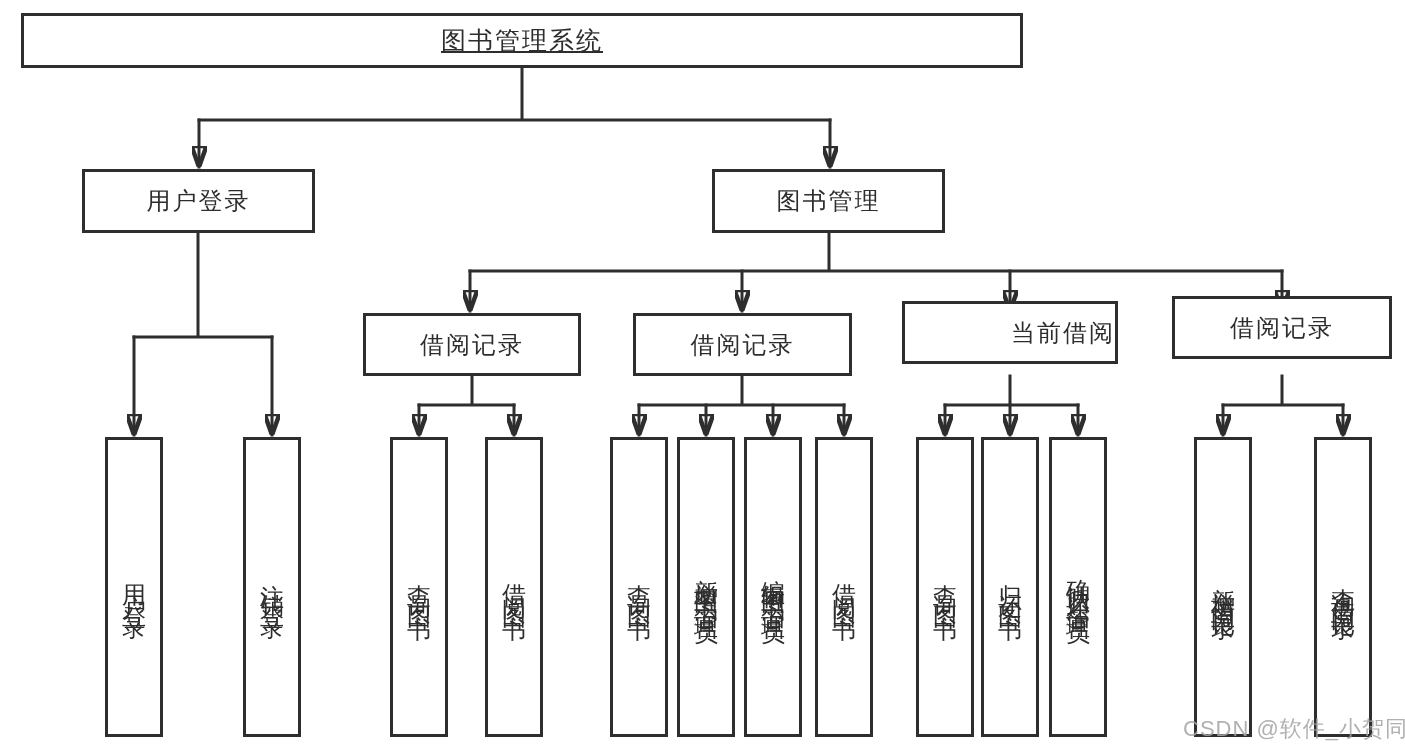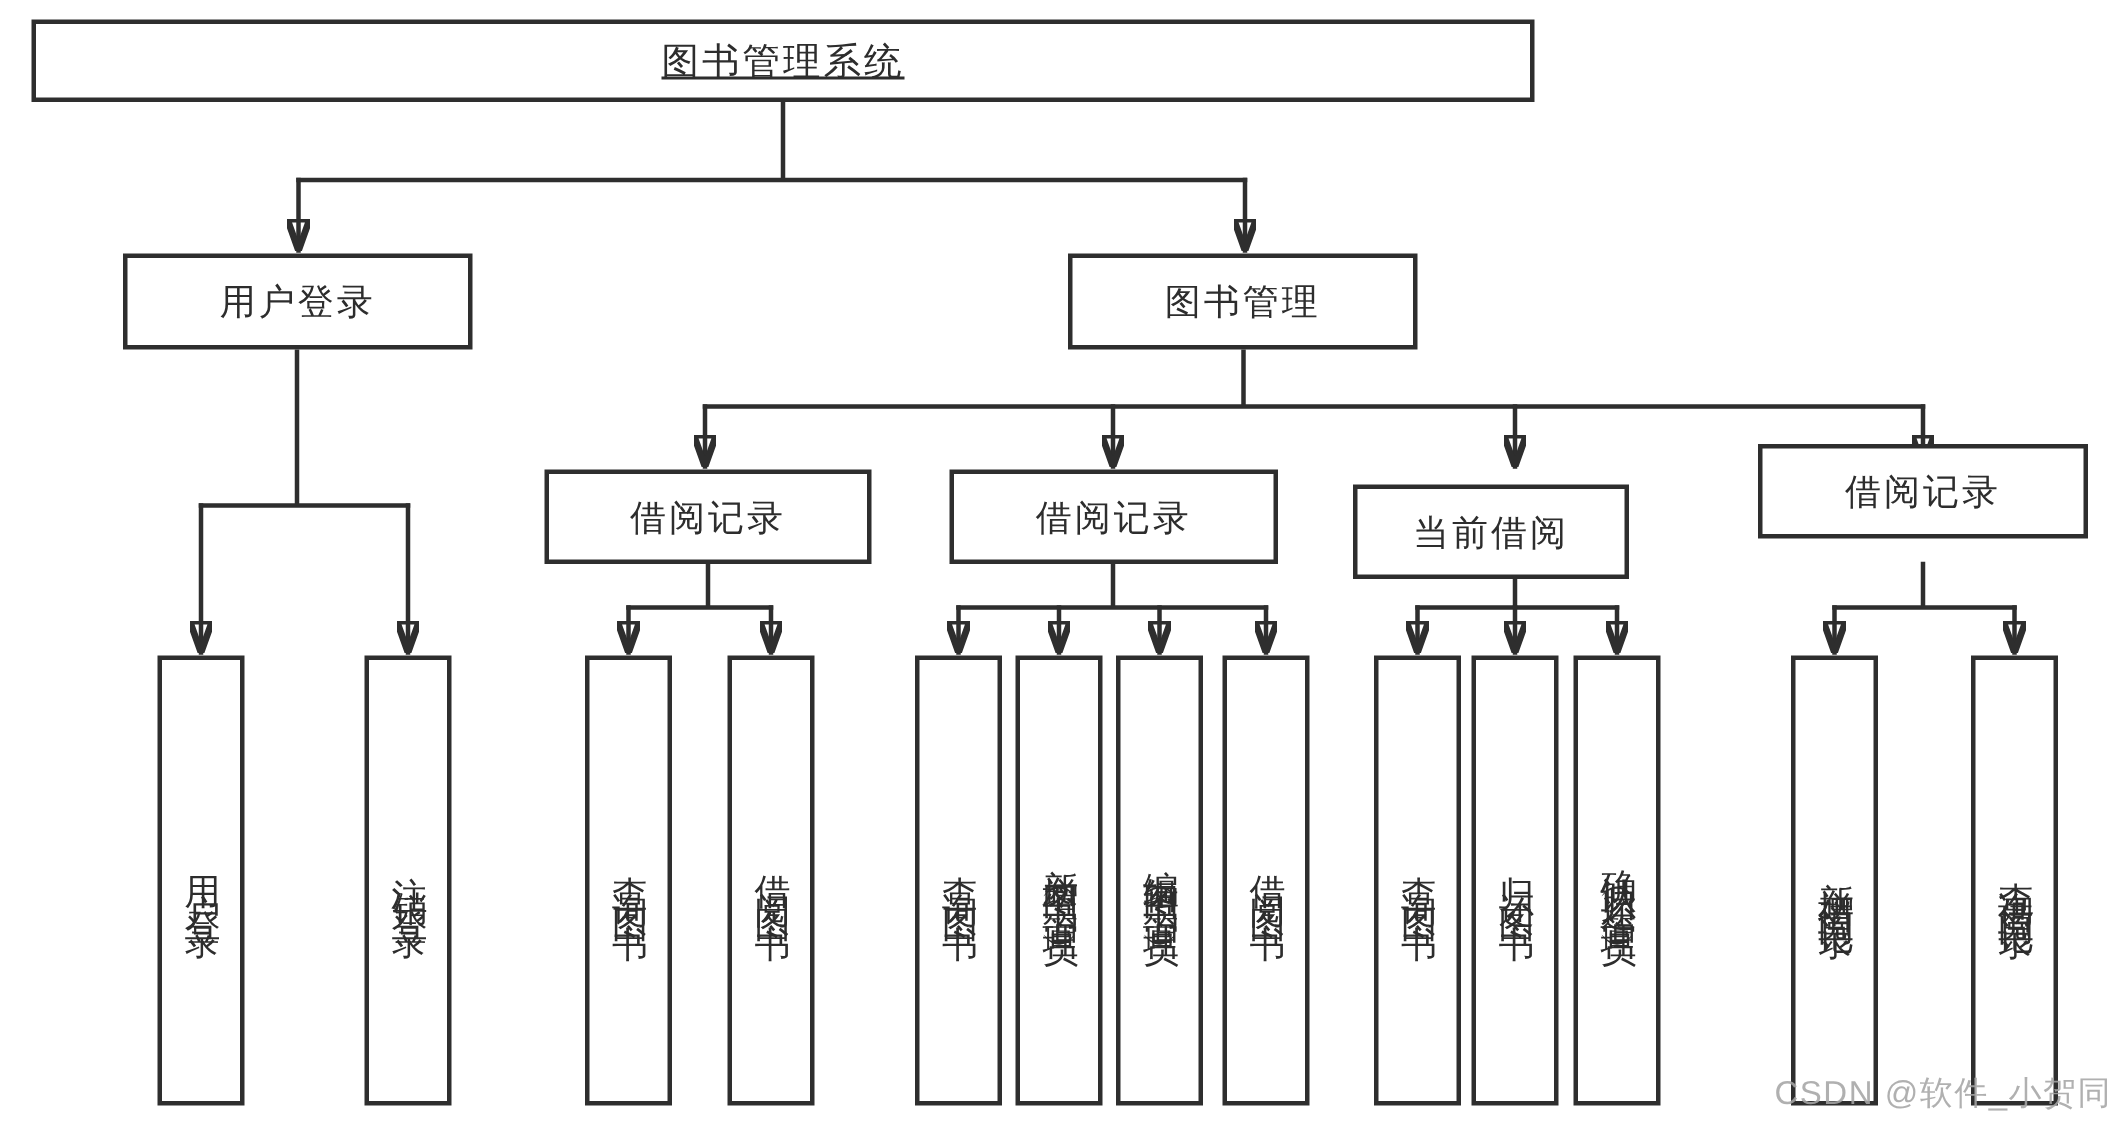--- a/index.html
+++ b/index.html
@@ -102,21 +102,21 @@
   <div class="box" style="left:712px;top:169px;width:233px;height:64px;">
     <span class="h-label">图书管理</span>
   </div>
 
   <div class="box" style="left:363px;top:313px;width:218px;height:63px;">
     <span class="h-label">借阅记录</span>
   </div>
   <div class="box" style="left:633px;top:313px;width:219px;height:63px;">
     <span class="h-label">借阅记录</span>
   </div>
-  <div class="box" style="left:902px;top:323px;width:184px;height:63px;">
+  <div class="box" style="left:902px;top:301px;width:216px;height:63px;justify-content:flex-end;">
     <span class="h-label">当前借阅</span>
   </div>
   <div class="box" style="left:1172px;top:296px;width:220px;height:63px;font-family:Liberation Mono, monospace;">
     <span class="h-label">借阅记录</span>
   </div>
 
   <div class="box leaf" style="left:105px;">
     <span class="v-text">用户登录</span>
   </div>
   <div class="box leaf" style="left:243px;">

